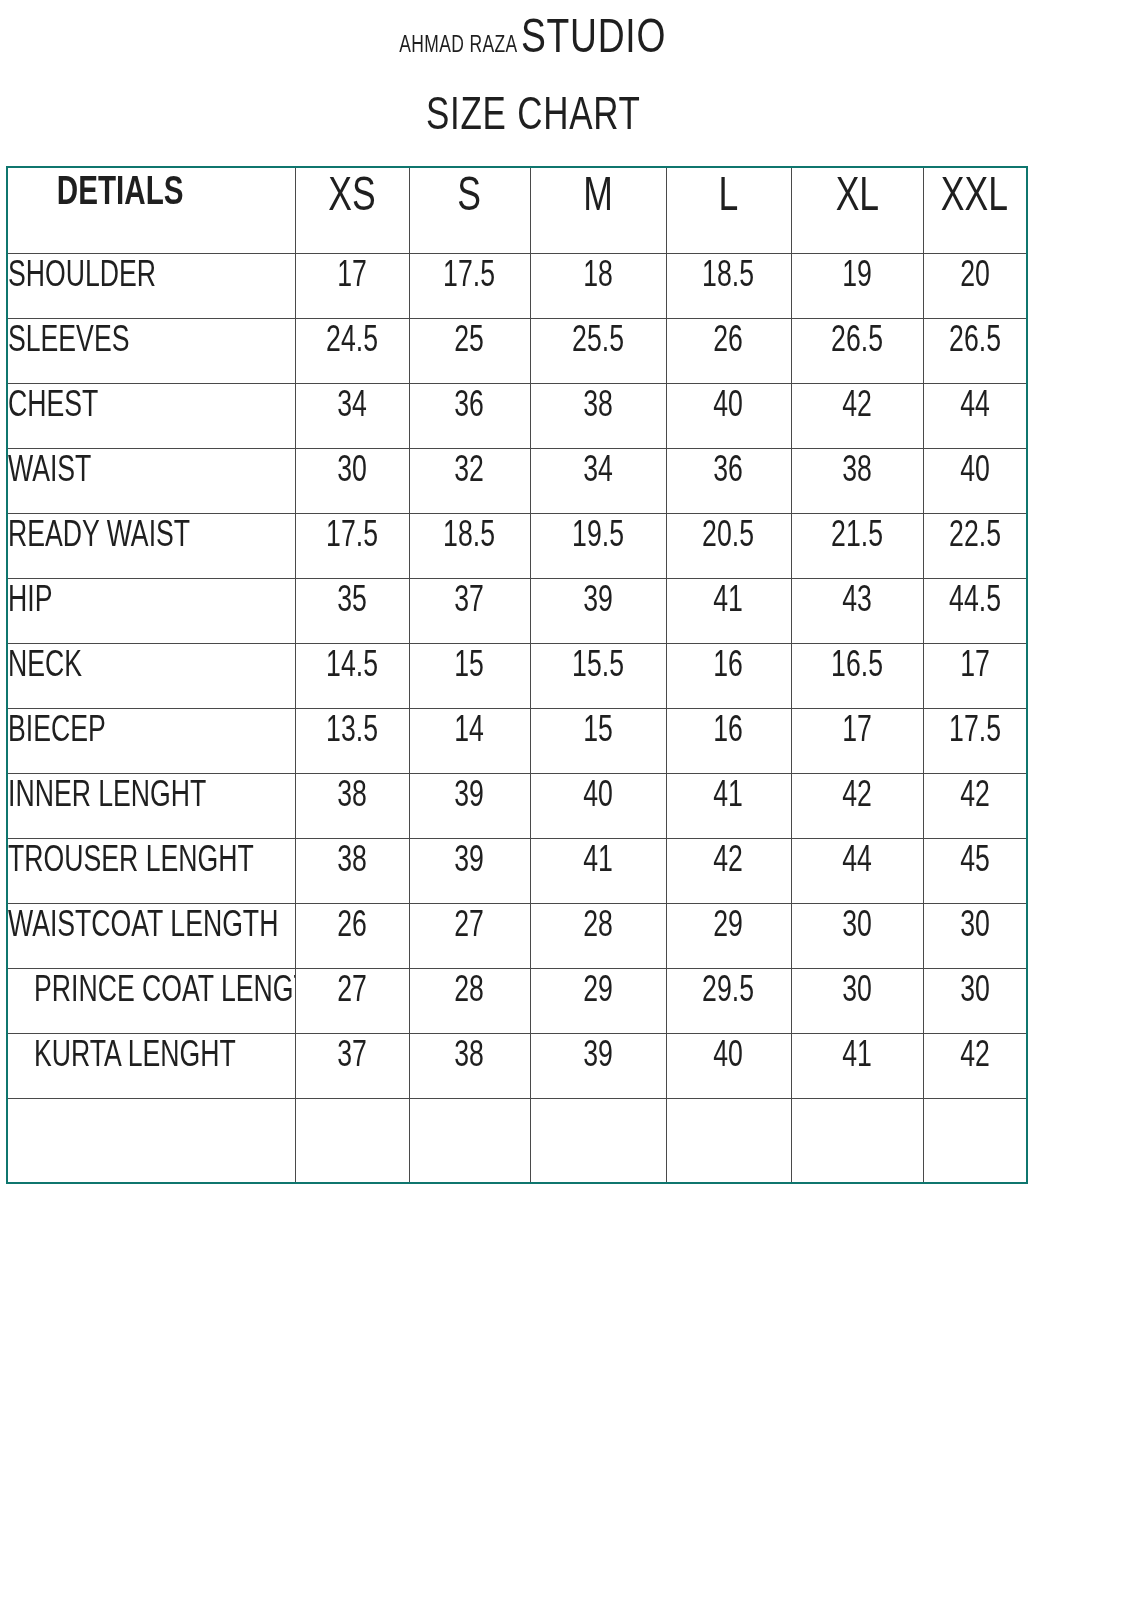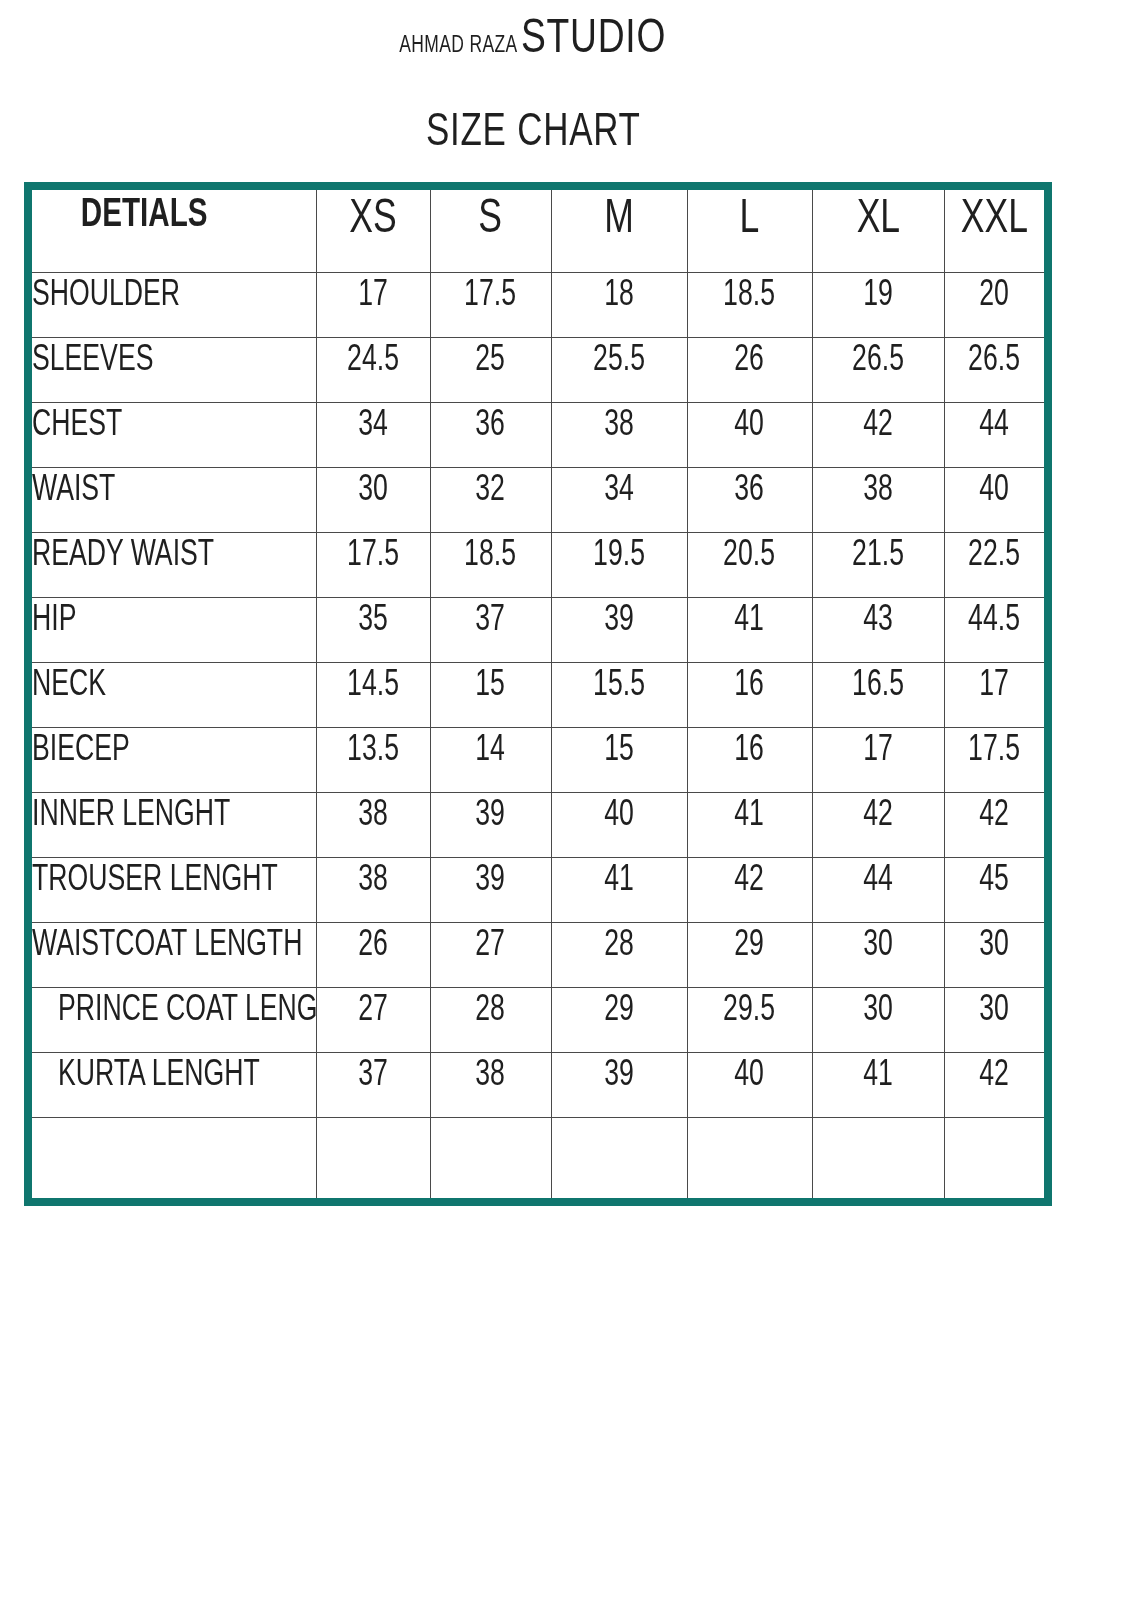--- a/index.html
+++ b/index.html
@@ -36,34 +36,34 @@
   }
   .brand-small {
     font-size: 23px;
     letter-spacing: 0.5px;
   }
   .brand-large {
     font-size: 49px;
     letter-spacing: 1px;
   }
   .page-title {
-    margin-top: 42px;
+    margin-top: 26px;
     height: 46px;
     line-height: 46px;
     font-size: 46px;
     font-weight: 400;
     letter-spacing: 1px;
   }
   table.size-table {
-    margin-left: 24px;
+    margin-left: 6px;
     margin-top: 30px;
     border-collapse: collapse;
     table-layout: fixed;
     width: 1020px;
-    border: 8px solid #0f766e;
+    border: 2px solid #0f766e;
   }
   table.size-table th,
   table.size-table td {
     border: 1px solid #4a4a4a;
     padding: 0;
     vertical-align: top;
     overflow: hidden;
   }
   thead tr { height: 86px; }
   tbody tr { height: 65px; }

